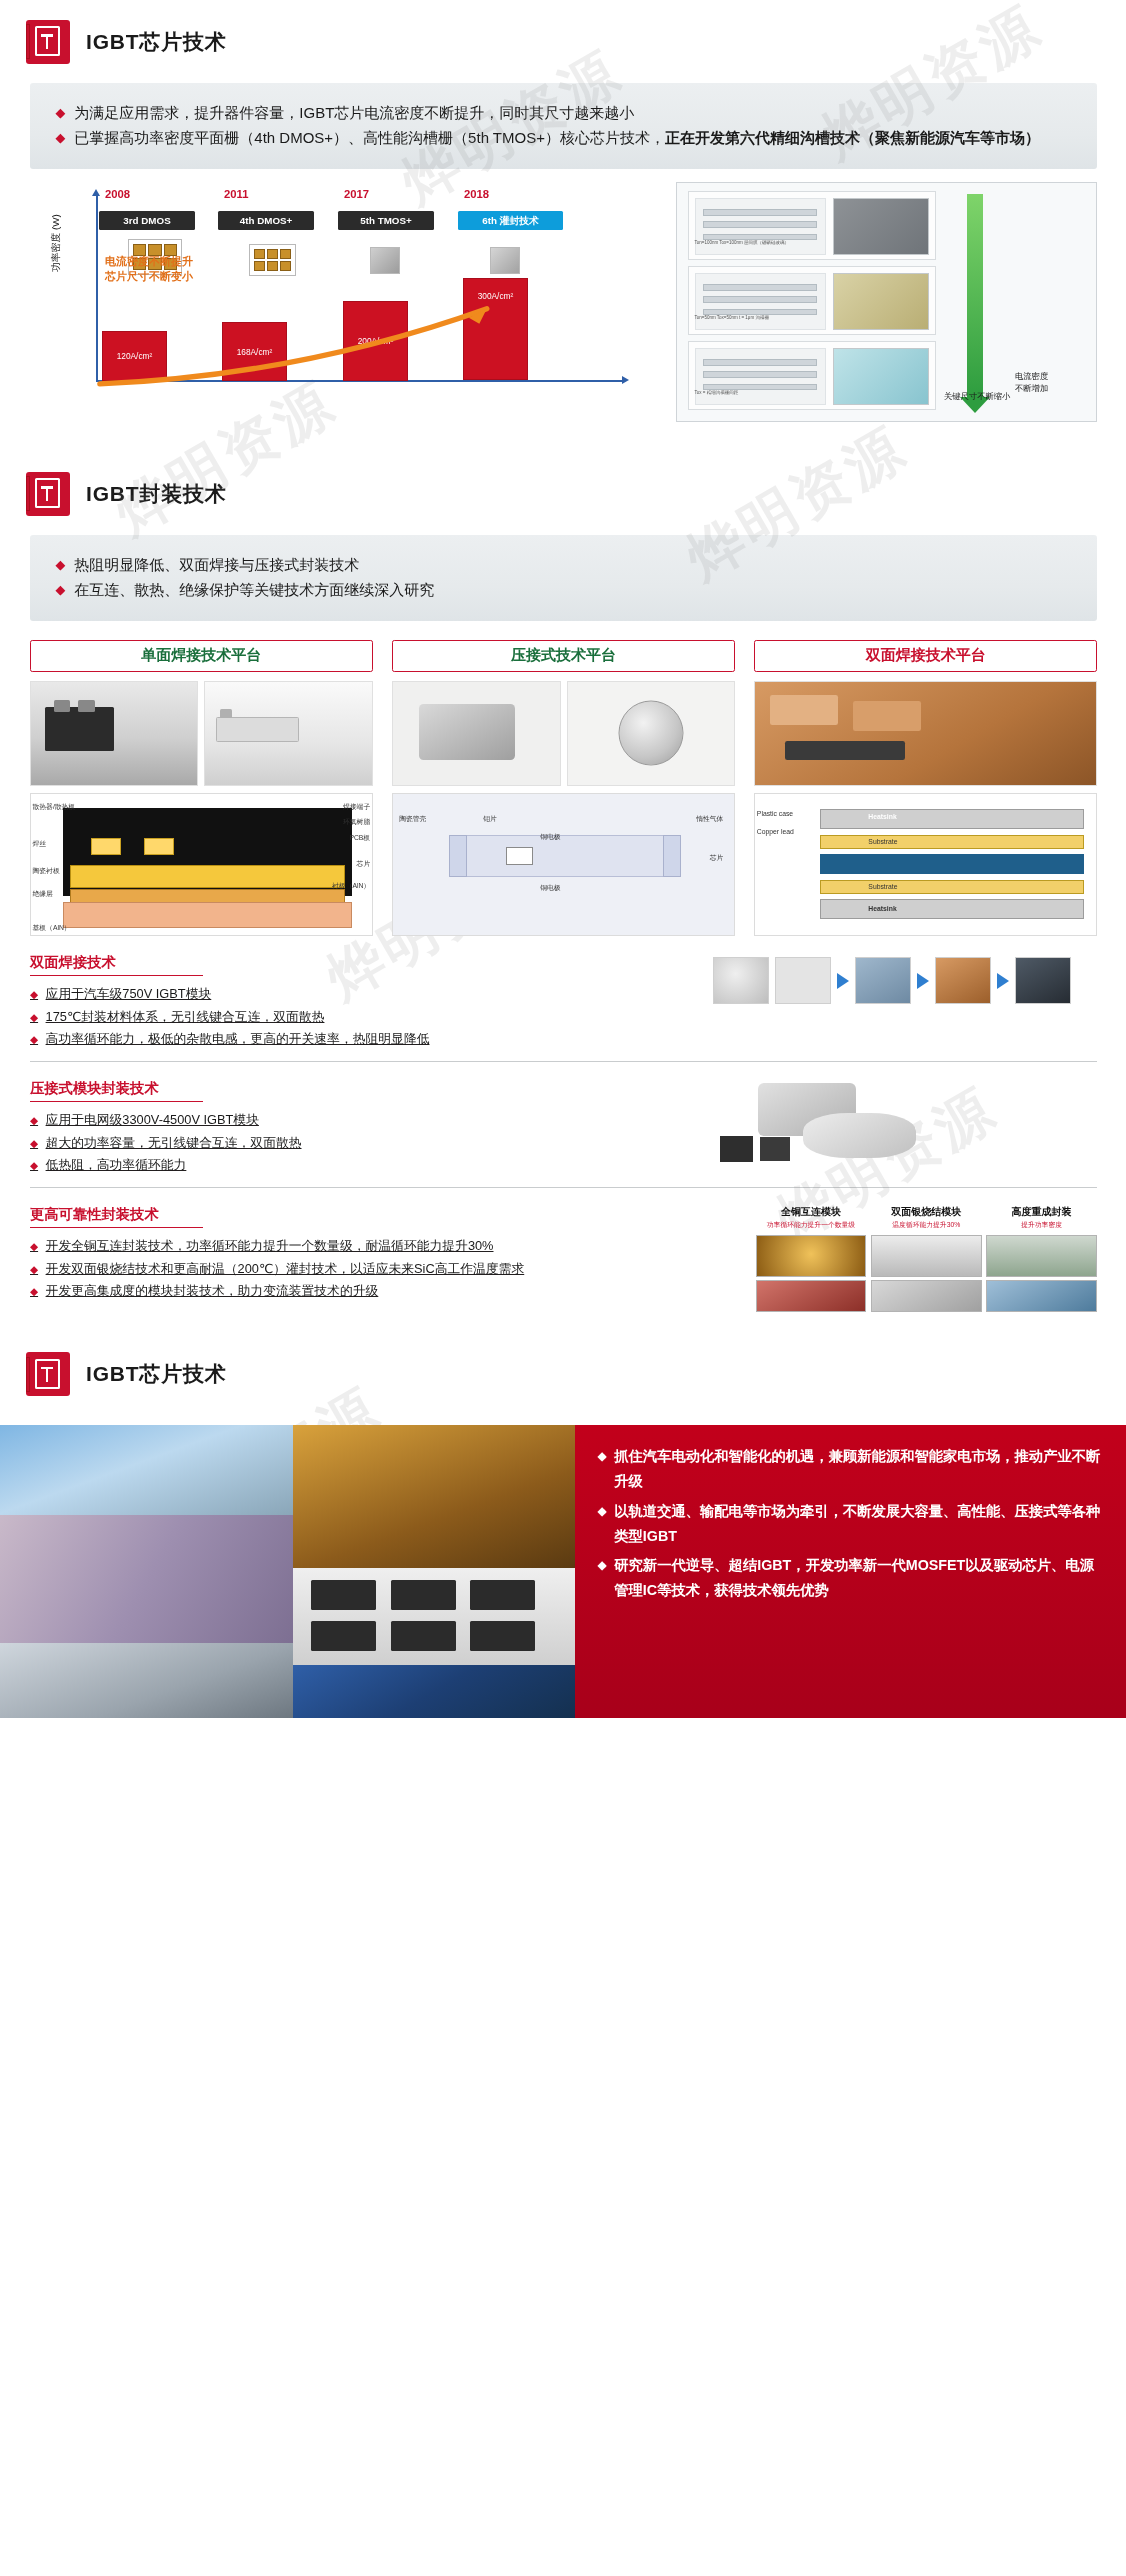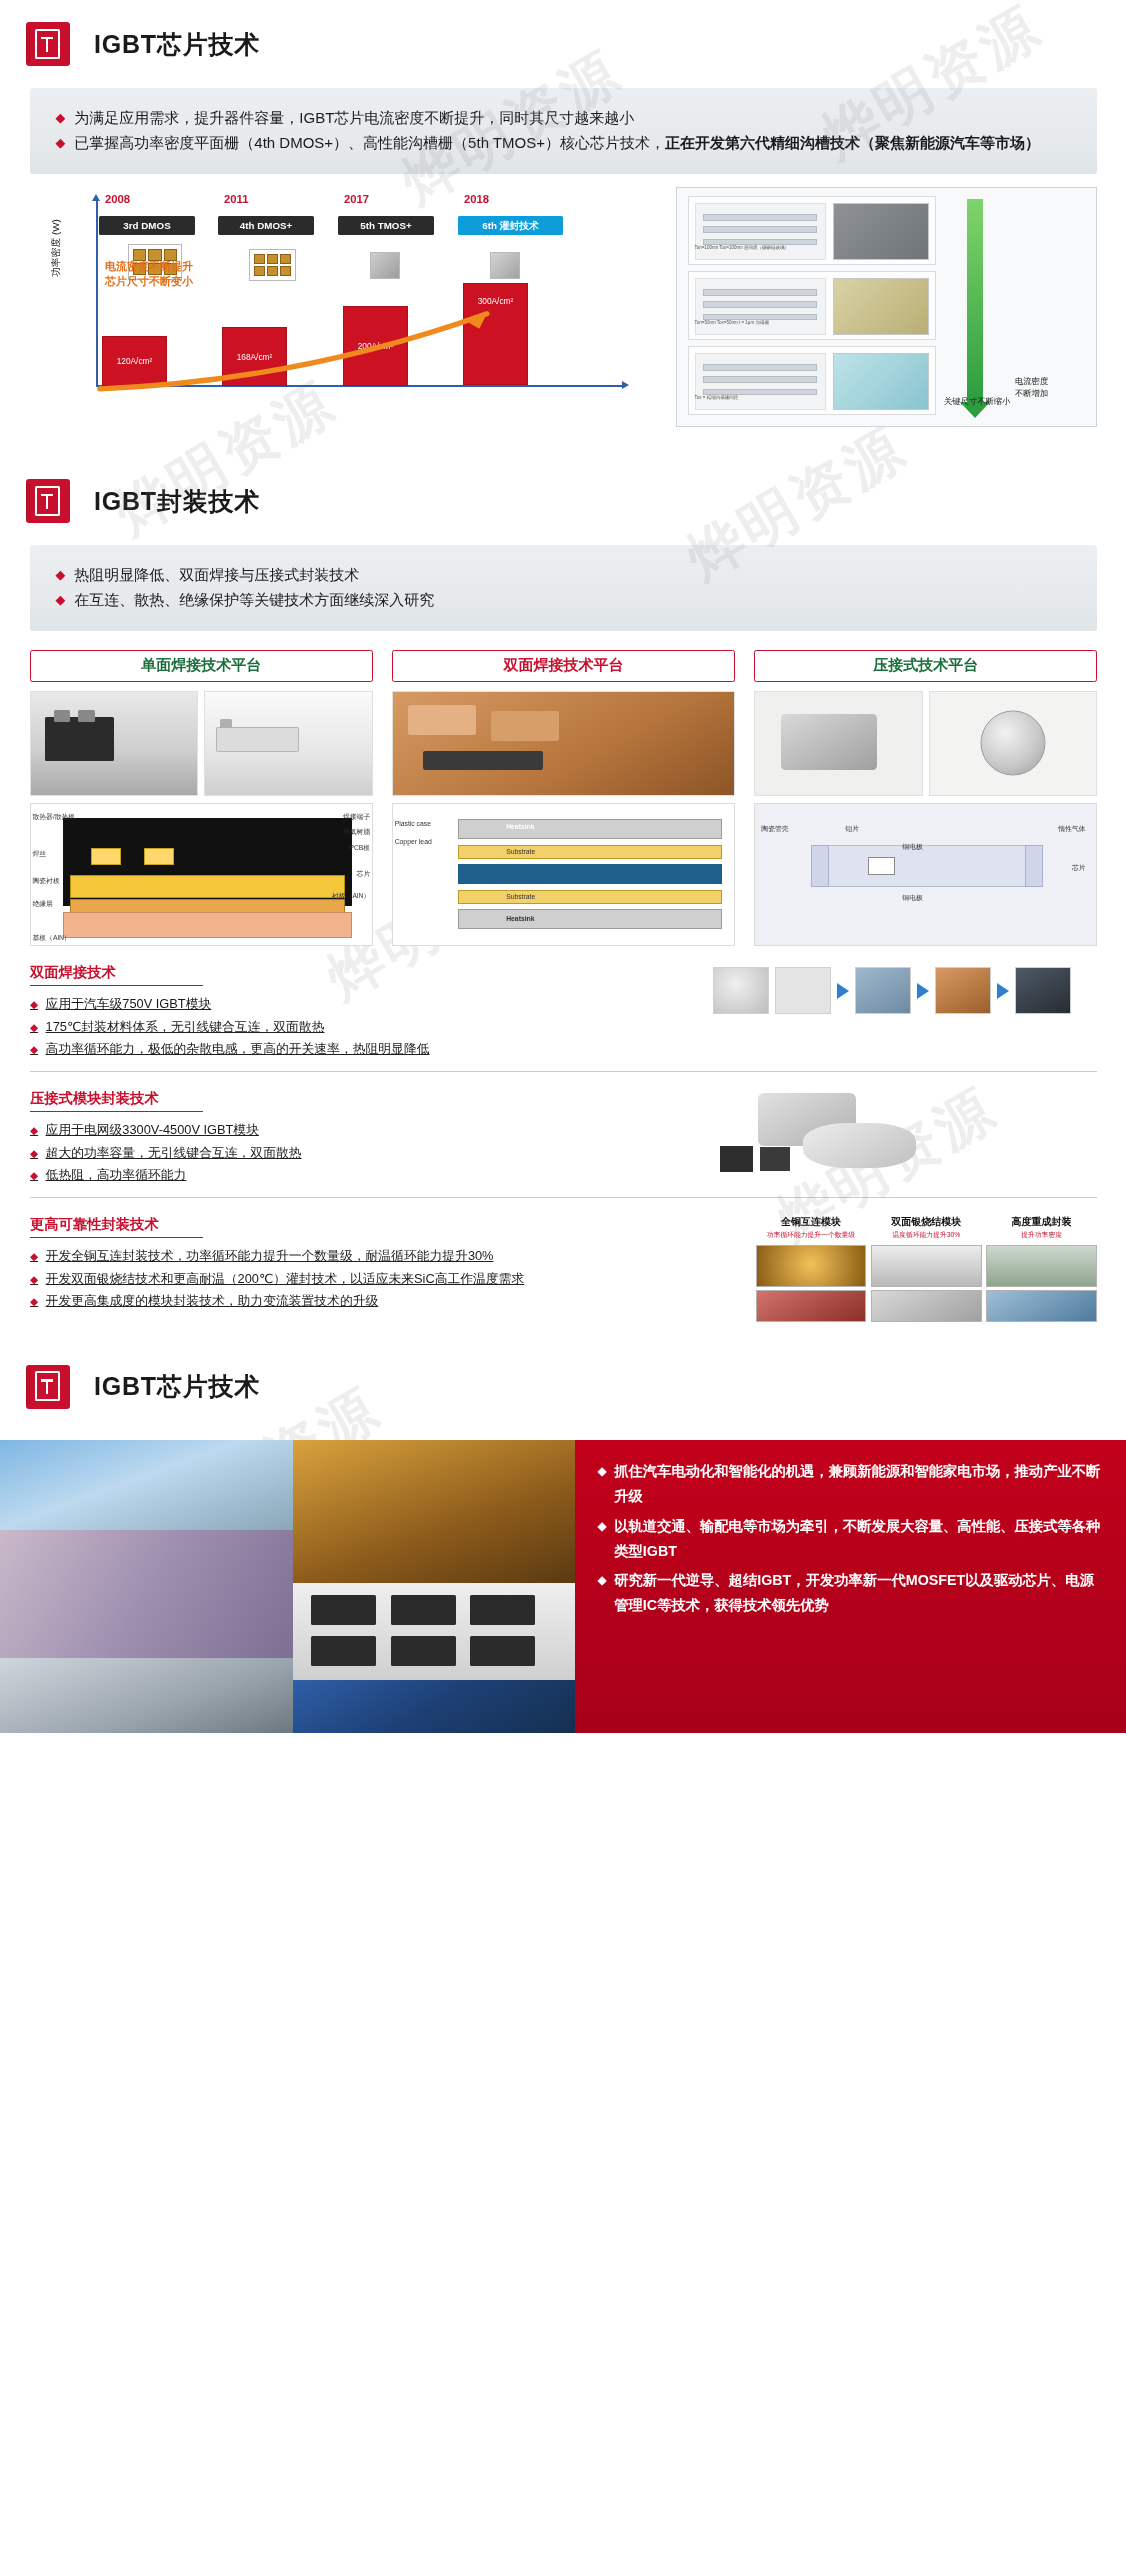--- a/index.html
+++ b/index.html
@@ -29,21 +29,21 @@
   .logo .inner:before {
     content:""; position:absolute; left:4.5px; top:6px; width:12px; height:2.3px; background:#fff;
   }
   .logo .inner:after {
     content:""; position:absolute; left:9px; top:6px; width:2.3px; height:15px; background:#fff;
   }
   .sec-title .bar {
     width:4.5px; height:35px; background:#c8102e; flex:0 0 auto;
   }
   .sec-title h1 {
-    font-size:25px; font-weight:bold; margin:8px; letter-spacing:0.8px; color:#1a1a1a;
+    font-size:21px; font-weight:bold; margin:0; letter-spacing:0.8px; color:#1a1a1a;
   }
 
   
   .bullet-panel {
     margin:3px 30px 0 30px;
     background:linear-gradient(180deg,#eceff1 0%,#e6eaec 60%,#dfe4e7 100%);
     border-radius:3px;
     padding:16.5px 22.5px 18px 25.5px;
   }
   .bullet {
@@ -424,20 +424,46 @@
           <div class="dg-label" style="right:1.5px; top:7.5px;">焊接端子</div>
           <div class="dg-label" style="right:1.5px; top:22.5px;">环氧树脂</div>
           <div class="dg-label" style="right:1.5px; top:39px;">PCB板</div>
           <div class="dg-label" style="right:1.5px; top:65px;">芯片</div>
           <div class="dg-label" style="right:1.5px; top:87px;">衬板（AlN）</div>
         </div>
       </div>
     </div>
 
     <div class="card">
+      <div class="card-title t3">压接式技术平台</div>
+      <div class="card-body">
+        <div class="photo-row">
+          <div class="ph" style="background:#f0f0ef;">
+            <div class="blk" style="left:25.5px; top:22.5px; width:96px; height:56px; background:linear-gradient(150deg,#d9d9d9,#9f9f9f); border-radius:4.5px;"></div>
+          </div>
+          <div class="ph" style="background:#f3f3f2;">
+            <div class="wafer-disc"></div>
+          </div>
+        </div>
+        <div class="diagram" style="background:#eef0f6;">
+          <div class="dg-box" style="left:56px; top:41px; right:53px; height:42px; background:#dfe3f0; border:0.8px solid #b8bed6;"></div>
+          <div class="dg-box" style="left:56px; top:41px; width:18px; height:42px; background:#cfd6ea; border:0.8px solid #a9b1cd;"></div>
+          <div class="dg-box" style="right:53px; top:41px; width:18px; height:42px; background:#cfd6ea; border:0.8px solid #a9b1cd;"></div>
+          <div class="dg-box" style="left:113px; top:53px; width:27px; height:18px; background:#fff; border:0.8px solid #8a8a8a;"></div>
+          <div class="dg-label" style="left:6px; top:19.5px;">陶瓷管壳</div>
+          <div class="dg-label" style="left:90px; top:19.5px;">钼片</div>
+          <div class="dg-label" style="right:10.5px; top:19.5px;">惰性气体</div>
+          <div class="dg-label" style="left:147px; top:38px;">铜电极</div>
+          <div class="dg-label" style="left:147px; top:89px;">铜电极</div>
+          <div class="dg-label" style="right:10.5px; top:59px;">芯片</div>
+        </div>
+      </div>
+    </div>
+
+    <div class="card">
       <div class="card-title t2">双面焊接技术平台</div>
       <div class="card-body">
         <div class="photo-row">
           <div class="ph copper">
             <div class="blk" style="left:15px; top:13.5px; width:68px; height:30px; background:#e3b183; border-radius:2.3px;"></div>
             <div class="blk" style="left:98px; top:19.5px; width:68px; height:30px; background:#d89e6a; border-radius:2.3px;"></div>
             <div class="blk" style="left:30px; top:59px; width:120px; height:19.5px; background:#3a3a3a; border-radius:2.3px;"></div>
           </div>
         </div>
         <div class="diagram">
@@ -448,46 +474,20 @@
           <div class="dg-box" style="left:65px; top:105px; right:12px; height:19.5px; background:#cfcfcf; border:0.8px solid #9c9c9c;"></div>
           <div class="dg-label" style="left:1.5px; top:15px;">Plastic case</div>
           <div class="dg-label" style="left:1.5px; top:33px;">Copper lead</div>
           <div class="dg-label" style="left:113px; top:18px; color:#fff; font-weight:bold;">Heatsink</div>
           <div class="dg-label" style="left:113px; top:43px;">Substrate</div>
           <div class="dg-label" style="left:113px; top:88px;">Substrate</div>
           <div class="dg-label" style="left:113px; top:110px; color:#333; font-weight:bold;">Heatsink</div>
         </div>
       </div>
     </div>
-
-    <div class="card">
-      <div class="card-title t3">压接式技术平台</div>
-      <div class="card-body">
-        <div class="photo-row">
-          <div class="ph" style="background:#f0f0ef;">
-            <div class="blk" style="left:25.5px; top:22.5px; width:96px; height:56px; background:linear-gradient(150deg,#d9d9d9,#9f9f9f); border-radius:4.5px;"></div>
-          </div>
-          <div class="ph" style="background:#f3f3f2;">
-            <div class="wafer-disc"></div>
-          </div>
-        </div>
-        <div class="diagram" style="background:#eef0f6;">
-          <div class="dg-box" style="left:56px; top:41px; right:53px; height:42px; background:#dfe3f0; border:0.8px solid #b8bed6;"></div>
-          <div class="dg-box" style="left:56px; top:41px; width:18px; height:42px; background:#cfd6ea; border:0.8px solid #a9b1cd;"></div>
-          <div class="dg-box" style="right:53px; top:41px; width:18px; height:42px; background:#cfd6ea; border:0.8px solid #a9b1cd;"></div>
-          <div class="dg-box" style="left:113px; top:53px; width:27px; height:18px; background:#fff; border:0.8px solid #8a8a8a;"></div>
-          <div class="dg-label" style="left:6px; top:19.5px;">陶瓷管壳</div>
-          <div class="dg-label" style="left:90px; top:19.5px;">钼片</div>
-          <div class="dg-label" style="right:10.5px; top:19.5px;">惰性气体</div>
-          <div class="dg-label" style="left:147px; top:38px;">铜电极</div>
-          <div class="dg-label" style="left:147px; top:89px;">铜电极</div>
-          <div class="dg-label" style="right:10.5px; top:59px;">芯片</div>
-        </div>
-      </div>
-    </div>
   </div>
 
   <div class="info-block">
     <div class="ib-head">双面焊接技术</div>
     <div class="ib-left">
       <div class="ib-row">
           <span class="dia">◆</span>
           <span>应用于汽车级750V IGBT模块</span>
         </div>
       <div class="ib-row">

